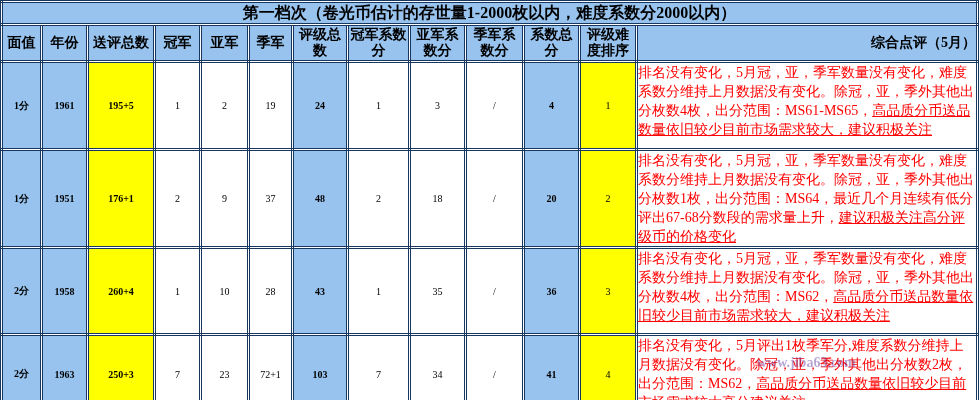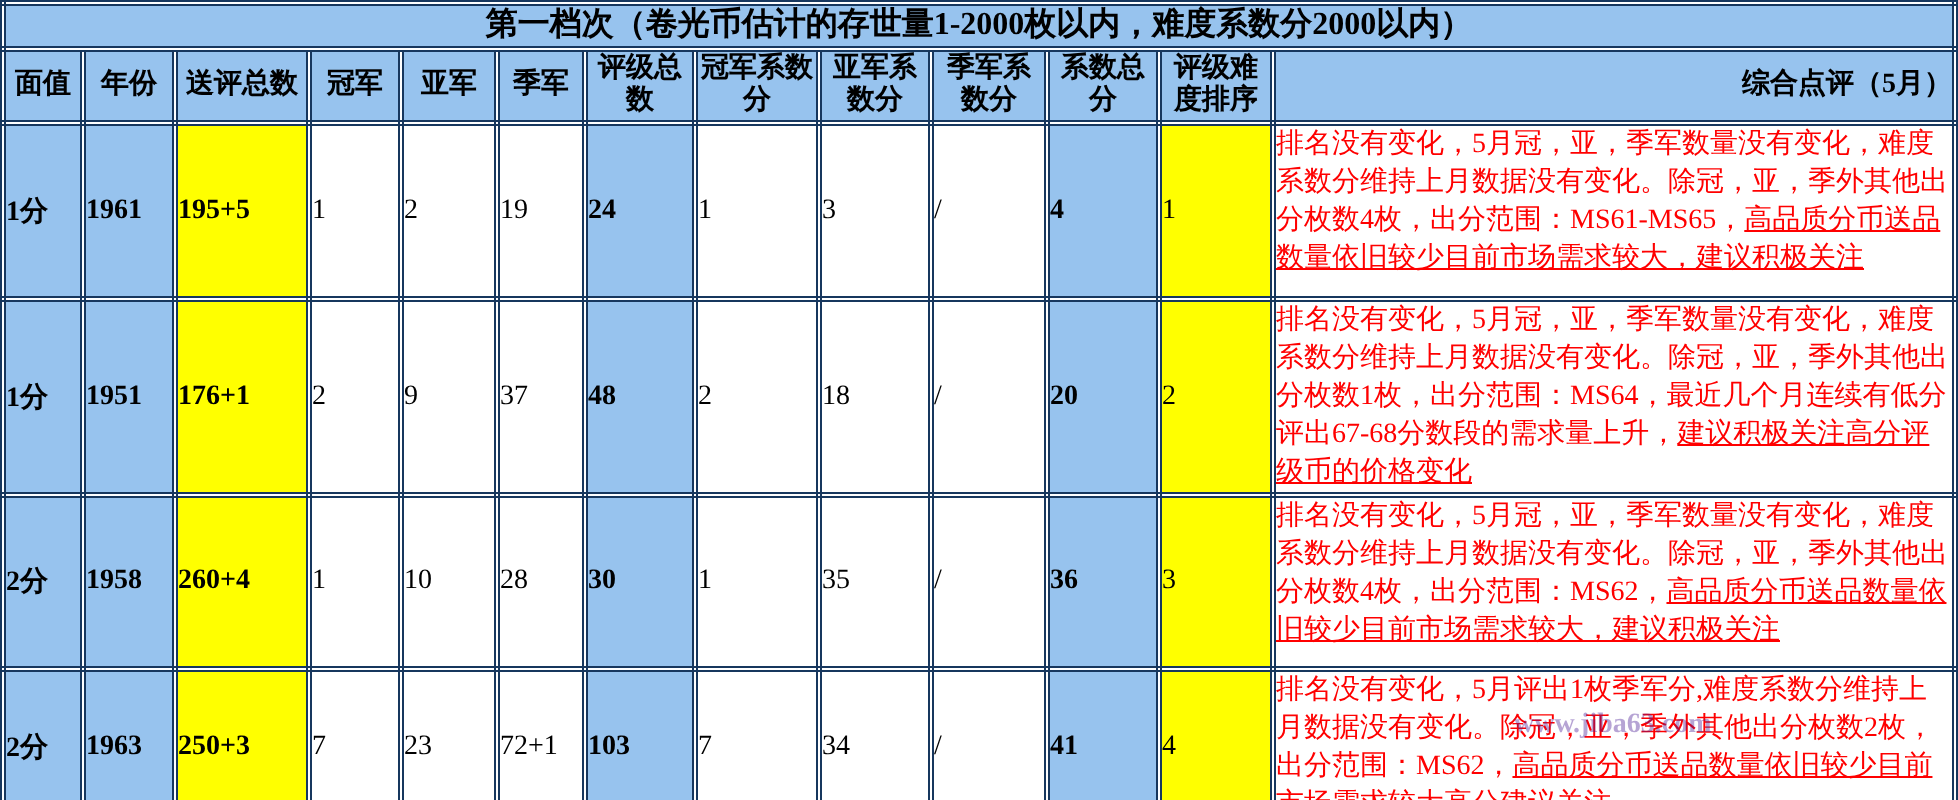--- a/index.html
+++ b/index.html
@@ -46,23 +46,23 @@
     font-weight:bold;
     text-align:center;
     vertical-align:middle;
     line-height:1.15;
     height:37px;
     color:#000;
     padding:0 1px;
   }
   th.hdr.left{text-align:right;padding-left:3px;}
   td.val{
-    text-align:left;
+    text-align:center;
     vertical-align:middle;
-    font-size:14px;
+    font-size:10px;
     color:#000;
     background:#fff;
   }
   td.val.blue{background:var(--blue);font-weight:bold;}
   td.val.yellow{background:var(--yellow);}
   td.val.yellow.bold{font-weight:bold;}
   td.comment{
     background:#fff;
     vertical-align:top;
     text-align:left;
@@ -158,21 +158,21 @@
           <td class="val yellow">2</td>
           <td class="comment"><span>排名没有变化，5月冠，亚，季军数量没有变化，难度系数分维持上月数据没有变化。除冠，亚，季外其他出分枚数1枚，出分范围：MS64，最近几个月连续有低分评出67-68分数段的需求量上升，</span><span class="u">建议积极关注高分评级币的价格变化</span></td>
         </tr>
         <tr style="height: 87px;">
           <td class="val blue">2分</td>
           <td class="val blue">1958</td>
           <td class="val yellow bold">260+4</td>
           <td class="val">1</td>
           <td class="val">10</td>
           <td class="val">28</td>
-          <td class="val blue">30</td>
+          <td class="val blue">43</td>
           <td class="val">1</td>
           <td class="val">35</td>
           <td class="val">/</td>
           <td class="val blue">36</td>
           <td class="val yellow">3</td>
           <td class="comment"><span>排名没有变化，5月冠，亚，季军数量没有变化，难度系数分维持上月数据没有变化。除冠，亚，季外其他出分枚数4枚，出分范围：MS62，</span><span class="u">高品质分币送品数量依旧较少目前市场需求较大，建议积极关注</span></td>
         </tr>
         <tr style="height: 66px;">
           <td class="val blue">2分</td>
           <td class="val blue">1963</td>

